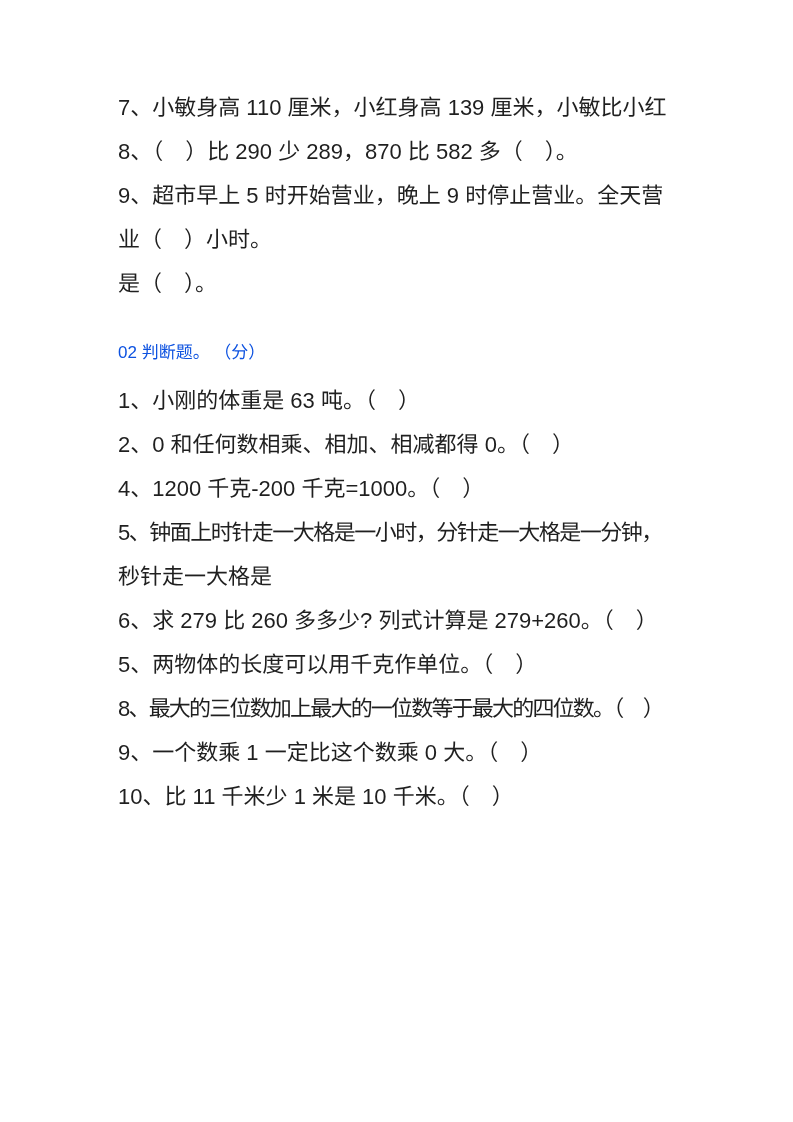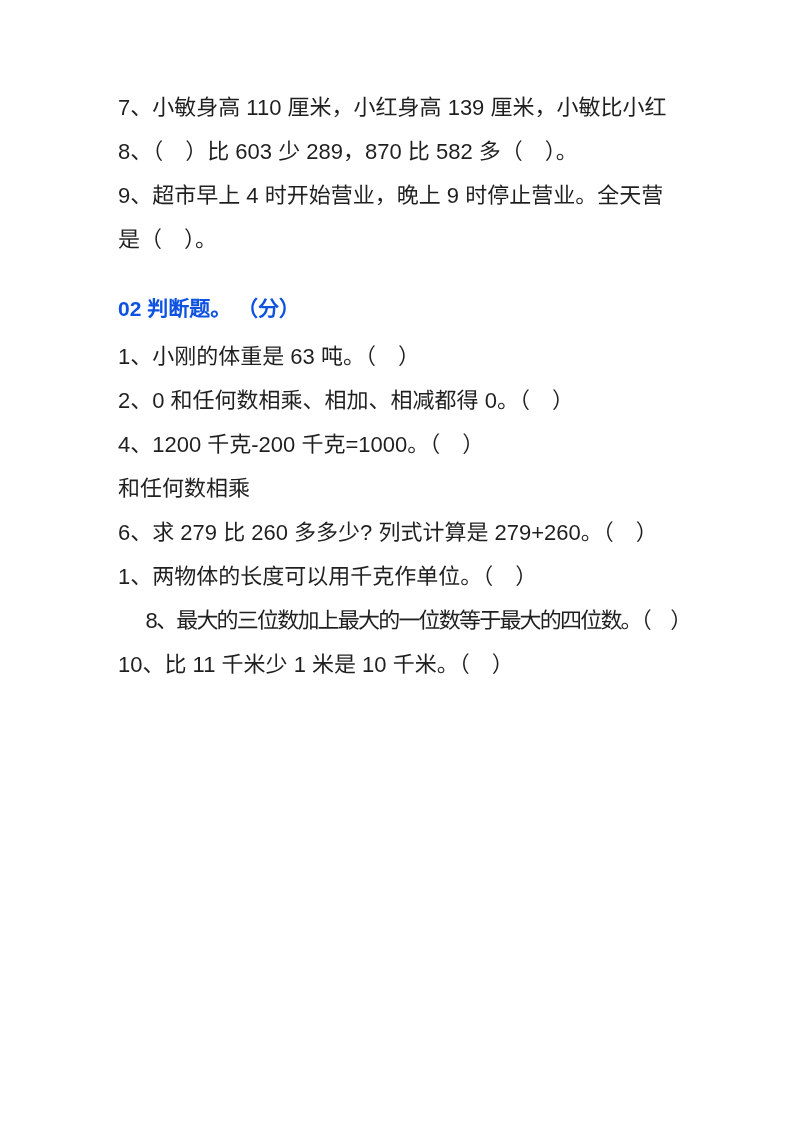--- a/index.html
+++ b/index.html
@@ -22,75 +22,80 @@
     top: 86px;
     width: 600px;
   }
   .line {
     font-size: 22px;
     line-height: 44px;
     height: 44px;
     white-space: nowrap;
   }
   .condensed  { letter-spacing: -1.5px; }
-  .condensed2 { letter-spacing: -1.8px; text-align: center; }
+  .condensed2 { letter-spacing: -1.8px; }
   .section-header {
     margin: 25px 0 4px 0;
-    font-size: 21px;
-    font-weight: bold;
+    font-size: 17px;
+    font-weight: normal;
     line-height: 44px;
     height: 44px;
     white-space: nowrap;
     color: var(--accent_blue, #0d52e0);
   }
 </style>
 </head>
 <body>
 
 <div class="page">
   <div class="content">
 
     <section>
       <div class="question">
         <div class="line">7、小敏身高 110 厘米，小红身高 139 厘米，小敏比小红</div>
       </div>
       <div class="question">
-        <div class="line">8、（　）比 603 少 289，870 比 582 多（　）。</div>
+        <div class="line">8、（　）比 290 少 289，870 比 582 多（　）。</div>
       </div>
       <div class="question">
-        <div class="line">9、超市早上 4 时开始营业，晚上 9 时停止营业。全天营</div>
+        <div class="line">9、超市早上 5 时开始营业，晚上 9 时停止营业。全天营</div>
+        <div class="line">业（　）小时。</div>
       </div>
       <div class="question">
         <div class="line">是（　）。</div>
       </div>
     </section>
 
     <section>
       <h2 class="section-header">02 判断题。 （分）</h2>
 
       <div class="question">
         <div class="line">1、小刚的体重是 63 吨。（　）</div>
       </div>
       <div class="question">
         <div class="line">2、0 和任何数相乘、相加、相减都得 0。（　）</div>
       </div>
       <div class="question">
         <div class="line">4、1200 千克-200 千克=1000。（　）</div>
       </div>
       <div class="question">
-        <div class="line">和任何数相乘</div>
+        <div class="line condensed">5、钟面上时针走一大格是一小时，分针走一大格是一分钟，</div>
+        <div class="line">秒针走一大格是</div>
       </div>
       <div class="question">
         <div class="line">6、求 279 比 260 多多少? 列式计算是 279+260。（　）</div>
       </div>
       <div class="question">
-        <div class="line">1、两物体的长度可以用千克作单位。（　）</div>
+        <div class="line">5、两物体的长度可以用千克作单位。（　）</div>
       </div>
       <div class="question">
         <div class="line condensed2">8、最大的三位数加上最大的一位数等于最大的四位数。（　）</div>
+      </div>
+      <div class="question">
+        <div class="line">9、一个数乘 1 一定比这个数乘 0 大。（　）</div>
       </div>
       <div class="question">
         <div class="line">10、比 11 千米少 1 米是 10 千米。（　）</div>
       </div>
     </section>
 
   </div>
 </div>
 
 </body></html>

